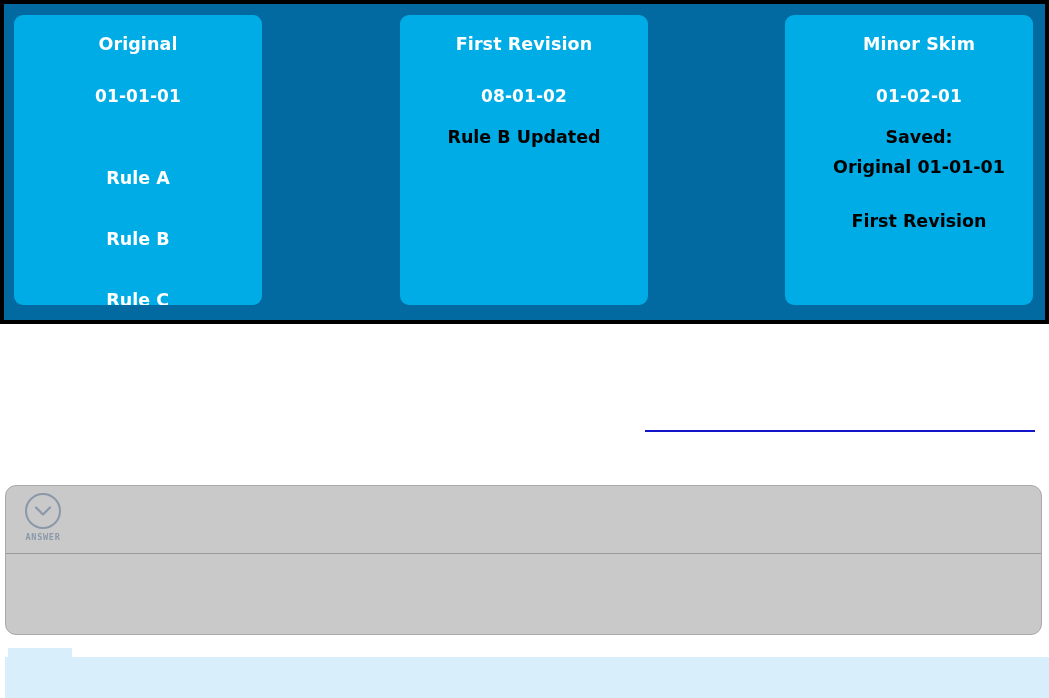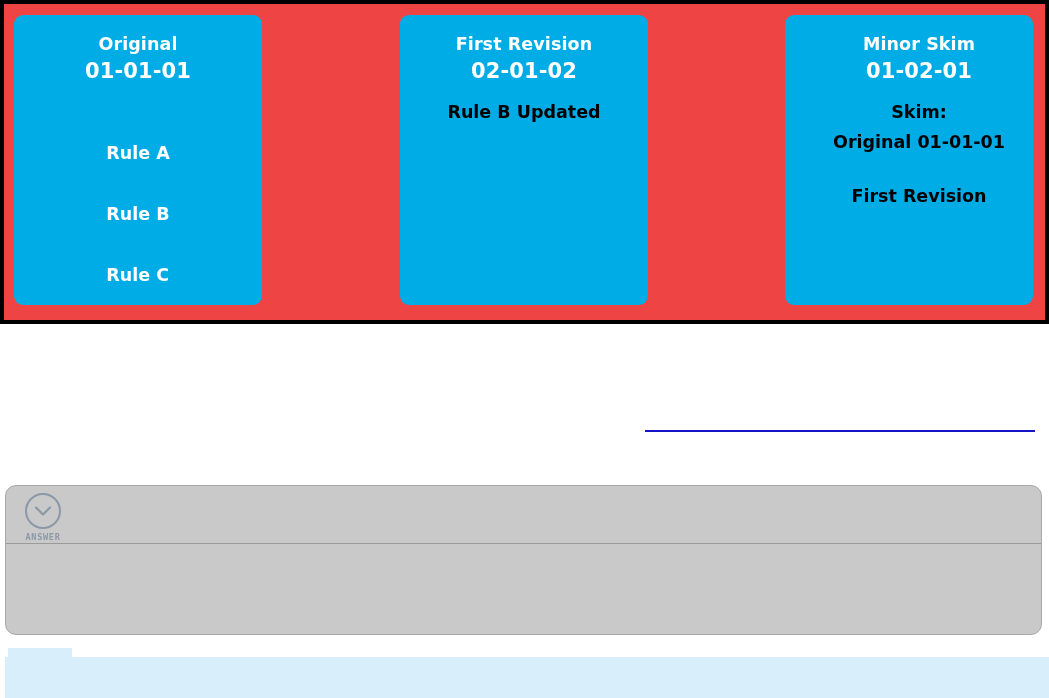--- a/index.html
+++ b/index.html
@@ -19,21 +19,21 @@
 
   
   #diagram-frame {
     position: absolute;
     left: 0px;
     top: 0px;
     width: 1049px;
     height: 324px;
     box-sizing: border-box;
     border: 4px solid #000000;
-    background: #ef4444;
+    background: #0369a1;
   }
 
   .card {
     position: absolute;
     top: 11px;
     width: 248px;
     height: 290px;
     box-sizing: border-box;
     border-radius: 9px;
     background: #00ace6;
@@ -47,24 +47,25 @@
 
   .card-title {
     color: #ffffff;
     font-size: 17.5px;
     font-weight: bold;
     line-height: 27px;
     letter-spacing: 0.1px;
   }
   .card-subtitle {
     color: #ffffff;
-    font-size: 21px;
+    font-size: 17px;
     font-weight: bold;
     line-height: 27px;
     letter-spacing: 0.1px;
+    margin-top: 25px;
   }
 
   
   .rules-list {
     margin-top: 22px;
     display: inline-block;
     text-align: left;
   }
   .rules-list .rule-line {
     color: #ffffff;
@@ -107,21 +108,21 @@
     box-sizing: border-box;
     background: #c9c9c9;
     border: 1px solid #a8a8a8;
     border-radius: 11px;
     overflow: hidden;
   }
   #answer-panel-top {
     position: absolute;
     left: 0; top: 0;
     width: 100%;
-    height: 58px;
+    height: 68px;
     border-bottom: 1px solid #9b9b9b;
     box-sizing: border-box;
   }
   #answer-panel-bottom {
     position: absolute;
     left: 0; top: 77px;
     width: 100%;
     height: 72px;
   }
 
@@ -182,34 +183,34 @@
     <div class="card-subtitle">01-01-01</div>
     <div class="rules-list">
       <div class="rule-line">Rule A</div>
       <div class="rule-line">Rule B</div>
       <div class="rule-line">Rule C</div>
     </div>
   </div>
 
   <div class="card" id="card-revision">
     <div class="card-title">First Revision</div>
-    <div class="card-subtitle">02-01-02</div>
+    <div class="card-subtitle">08-01-02</div>
     <div class="card-body-dark">
       <div class="body-group">
         <div class="body-line">Rule B Updated</div>
       </div>
     </div>
   </div>
 
   <div class="card" id="card-skim">
     <div class="card-title">Minor Skim</div>
     <div class="card-subtitle">01-02-01</div>
     <div class="card-body-dark">
       <div class="body-group">
-        <div class="body-line">Skim:</div>
+        <div class="body-line">Saved:</div>
         <div class="body-line">Original 01-01-01</div>
       </div>
       <div class="body-group">
         <div class="body-line">First Revision</div>
       </div>
     </div>
   </div>
 
 </div>
 

